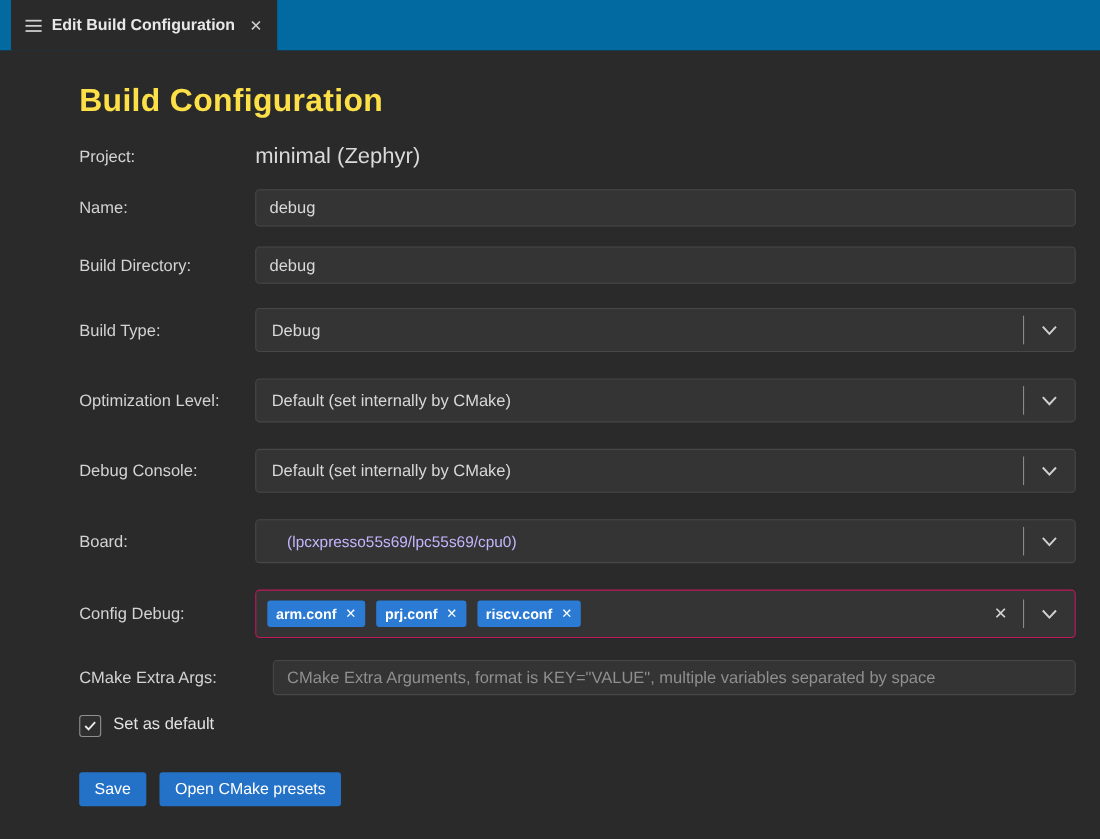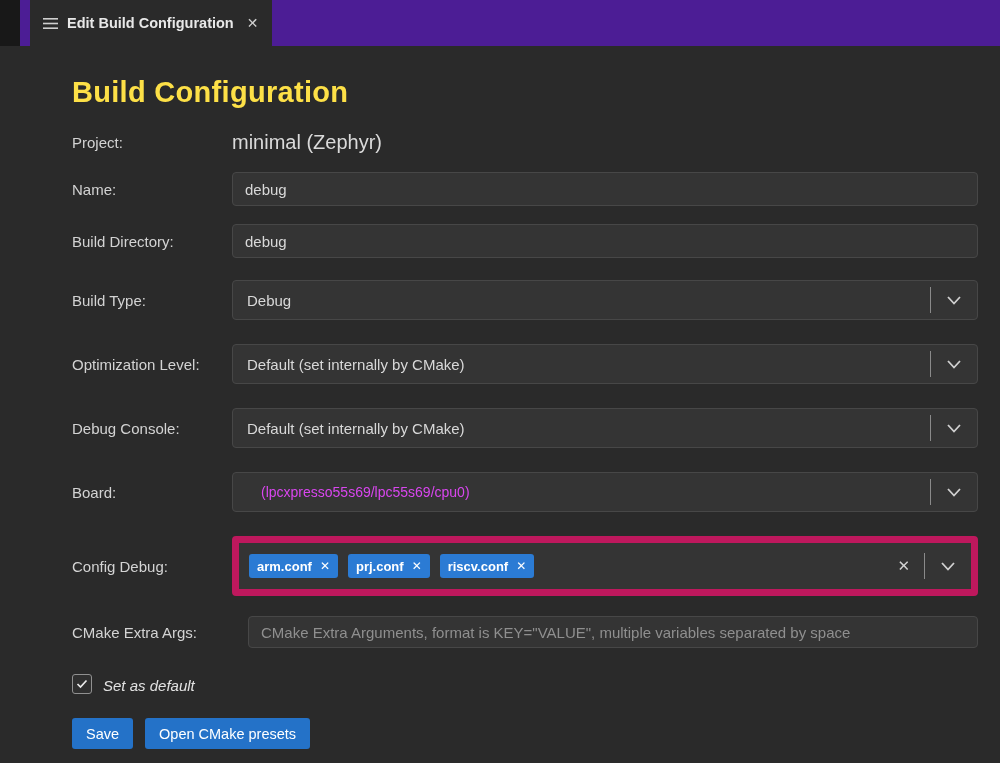--- a/index.html
+++ b/index.html
@@ -11,24 +11,23 @@
   .app {
     position: relative;
     width: 1000px;
     height: 763px;
     background: #181818;
     overflow: hidden;
   }
   
   .tabstrip {
     height: 46px;
-    background: #4c1d95;
+    background: #0369a1;
     display: flex;
     align-items: stretch;
-    margin-left: 20px;
   }
   .tab {
     margin-left: 10px;
     background: #2a2a2a;
     display: flex;
     align-items: center;
     gap: 9px;
     padding: 0 14px 0 13px;
     color: #e8e8e8;
     font-weight: bold;
@@ -97,42 +96,42 @@
     display: flex;
     align-items: center;
     padding-left: 14px;
     color: #d8d8d8;
     font-size: 15px;
     cursor: pointer;
   }
   .select .value { white-space: nowrap; }
   .select .detail {
     margin-left: 14px;
-    color: #d946ef;
+    color: #c4b5fd;
     font-size: 14px;
     white-space: nowrap;
   }
   .spacer { flex: 1; }
   .vdivider {
     width: 1px;
     height: 26px;
     background: #8a8a8a;
   }
   .chev-zone {
     width: 46px;
     align-self: stretch;
     display: flex;
     align-items: center;
     justify-content: center;
     cursor: pointer;
   }
   .multiselect {
-    height: 60px;
+    height: 44px;
     background: #343434;
-    border: 7px solid #be185d;
+    border: 1px solid #be185d;
     border-radius: 4px;
     display: flex;
     align-items: center;
     padding-left: 10px;
     cursor: pointer;
   }
   .chip {
     display: inline-flex;
     align-items: center;
     gap: 8px;
@@ -151,23 +150,22 @@
   }
   .clear-x {
     color: #d2d2d2;
     font-weight: bold;
     font-size: 15px;
     padding: 0 14px;
     cursor: pointer;
   }
   .checkbox-row {
     display: flex;
-    align-items: flex-end;
+    align-items: flex-start;
     height: 28px;
-    font-style: italic;
   }
   .checkbox {
     width: 20px;
     height: 20px;
     background: #2f2f2f;
     border: 1px solid #909090;
     border-radius: 3px;
     display: flex;
     align-items: center;
     justify-content: center;

